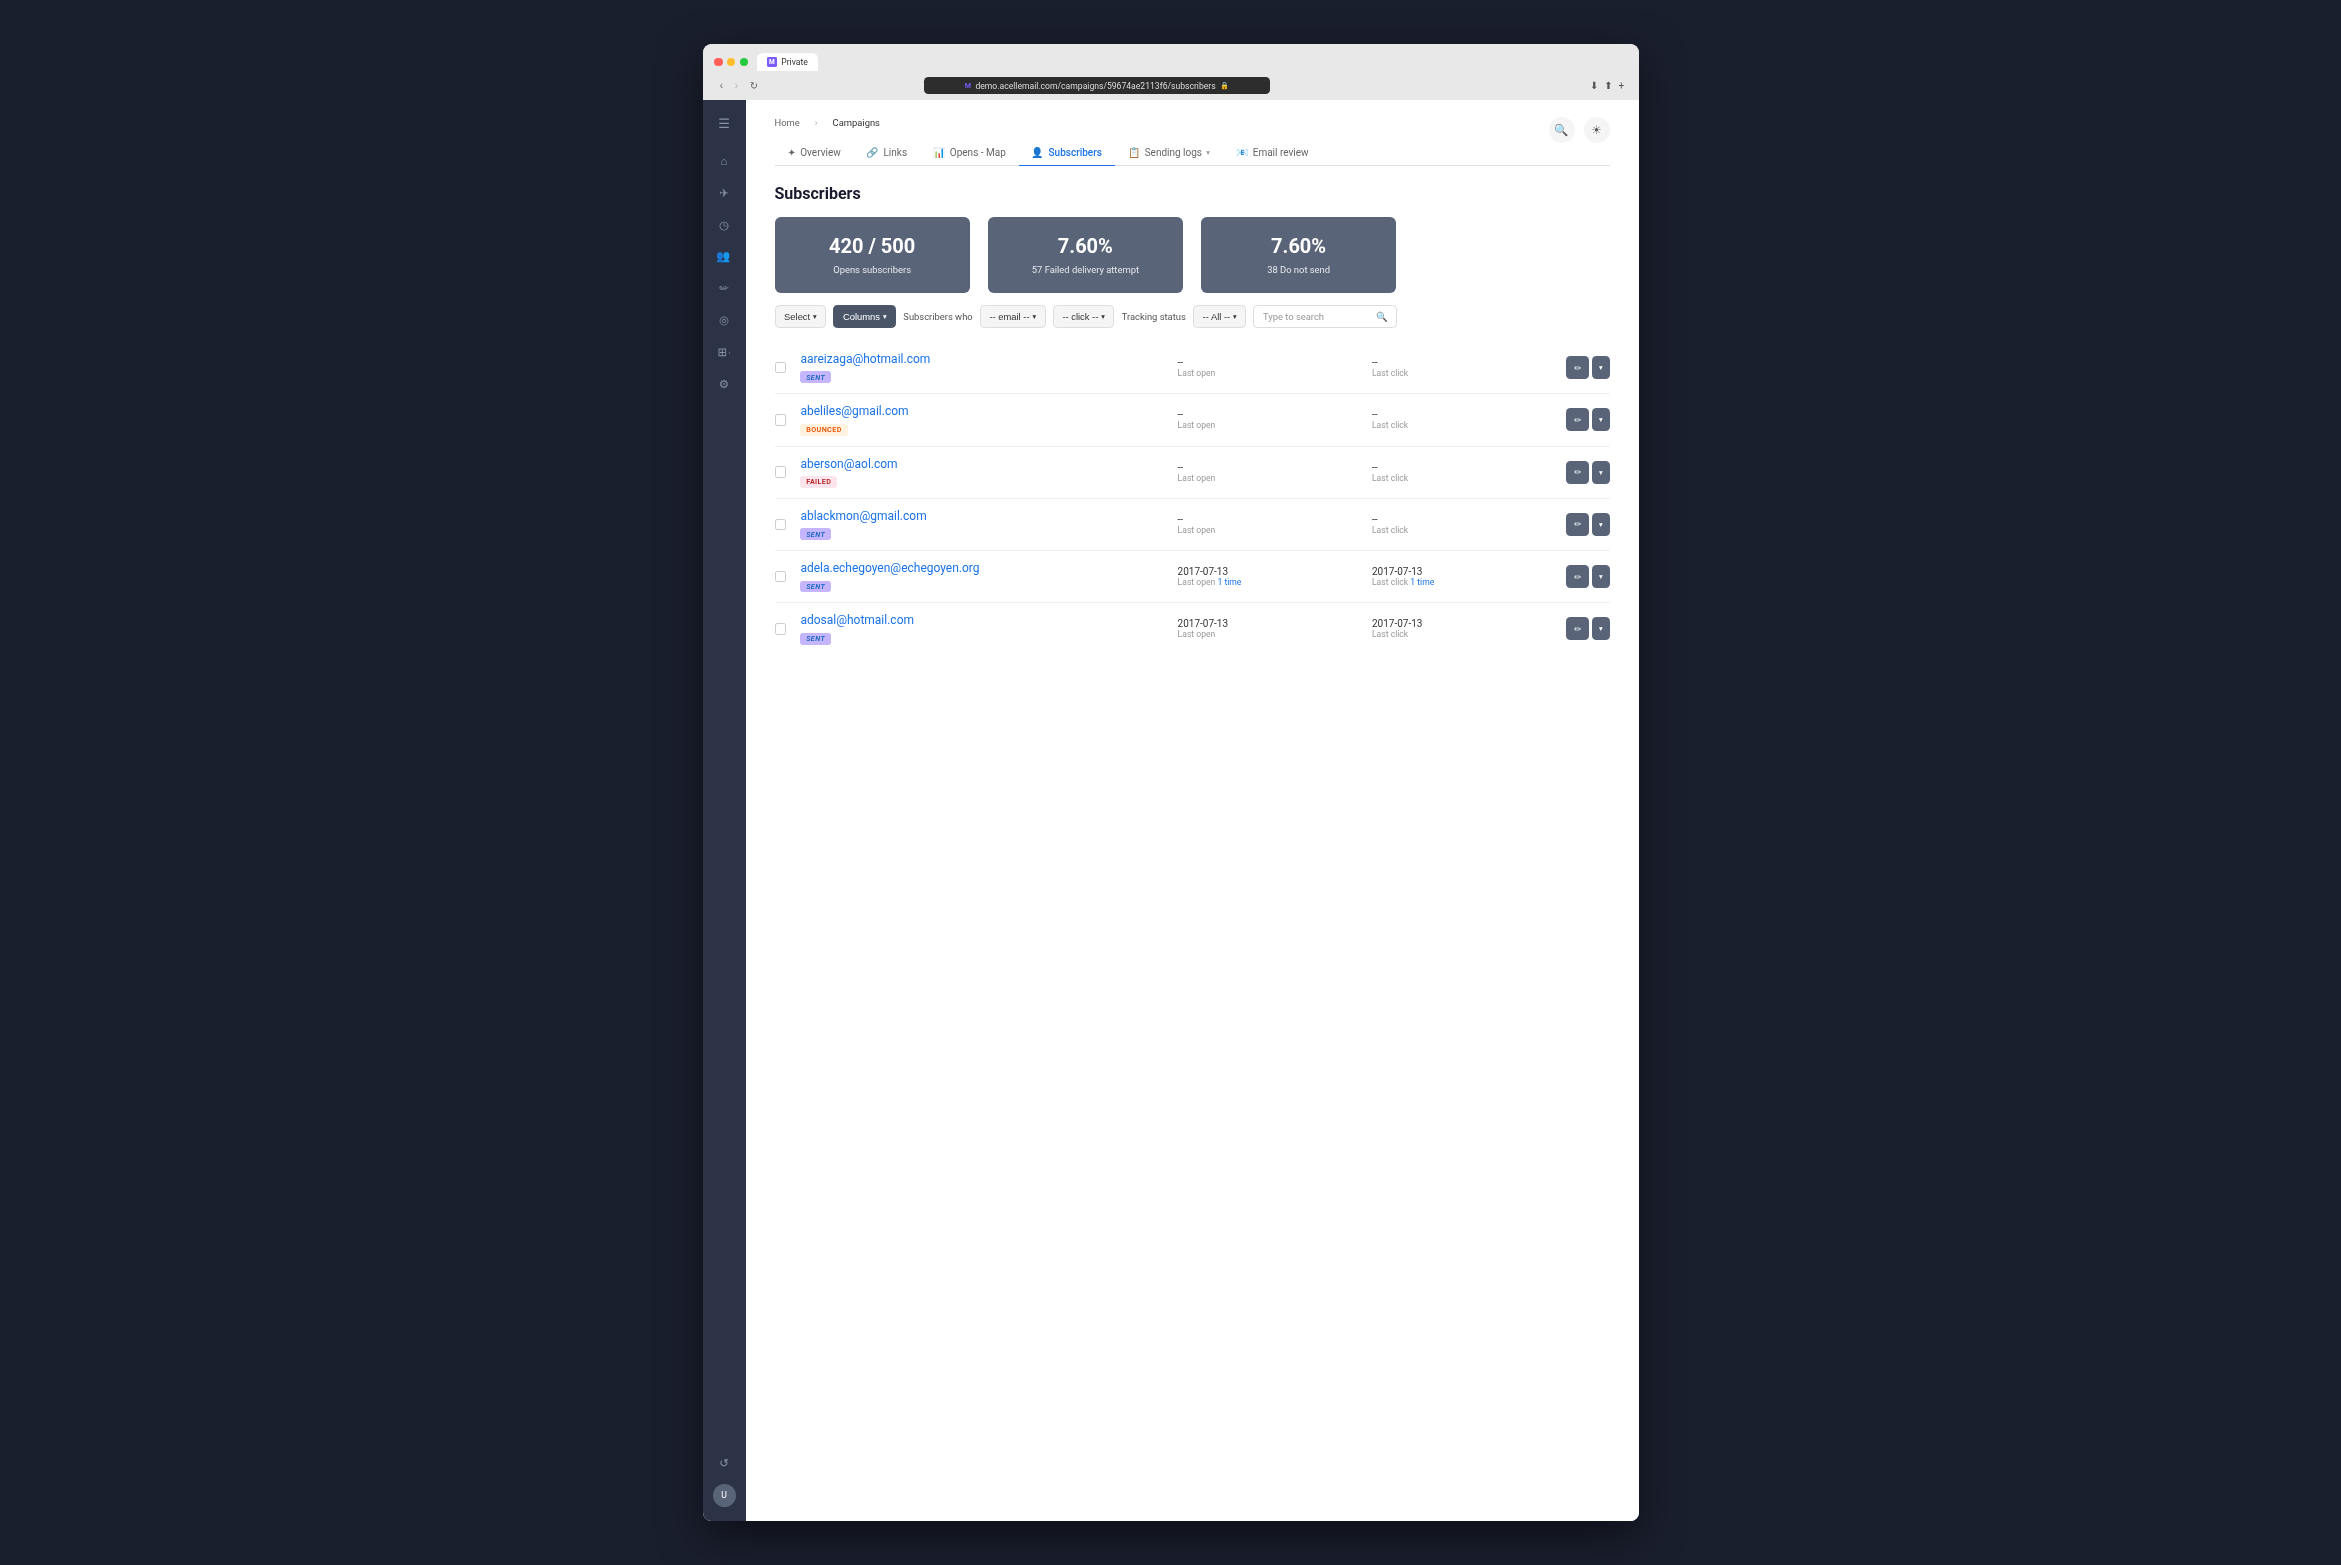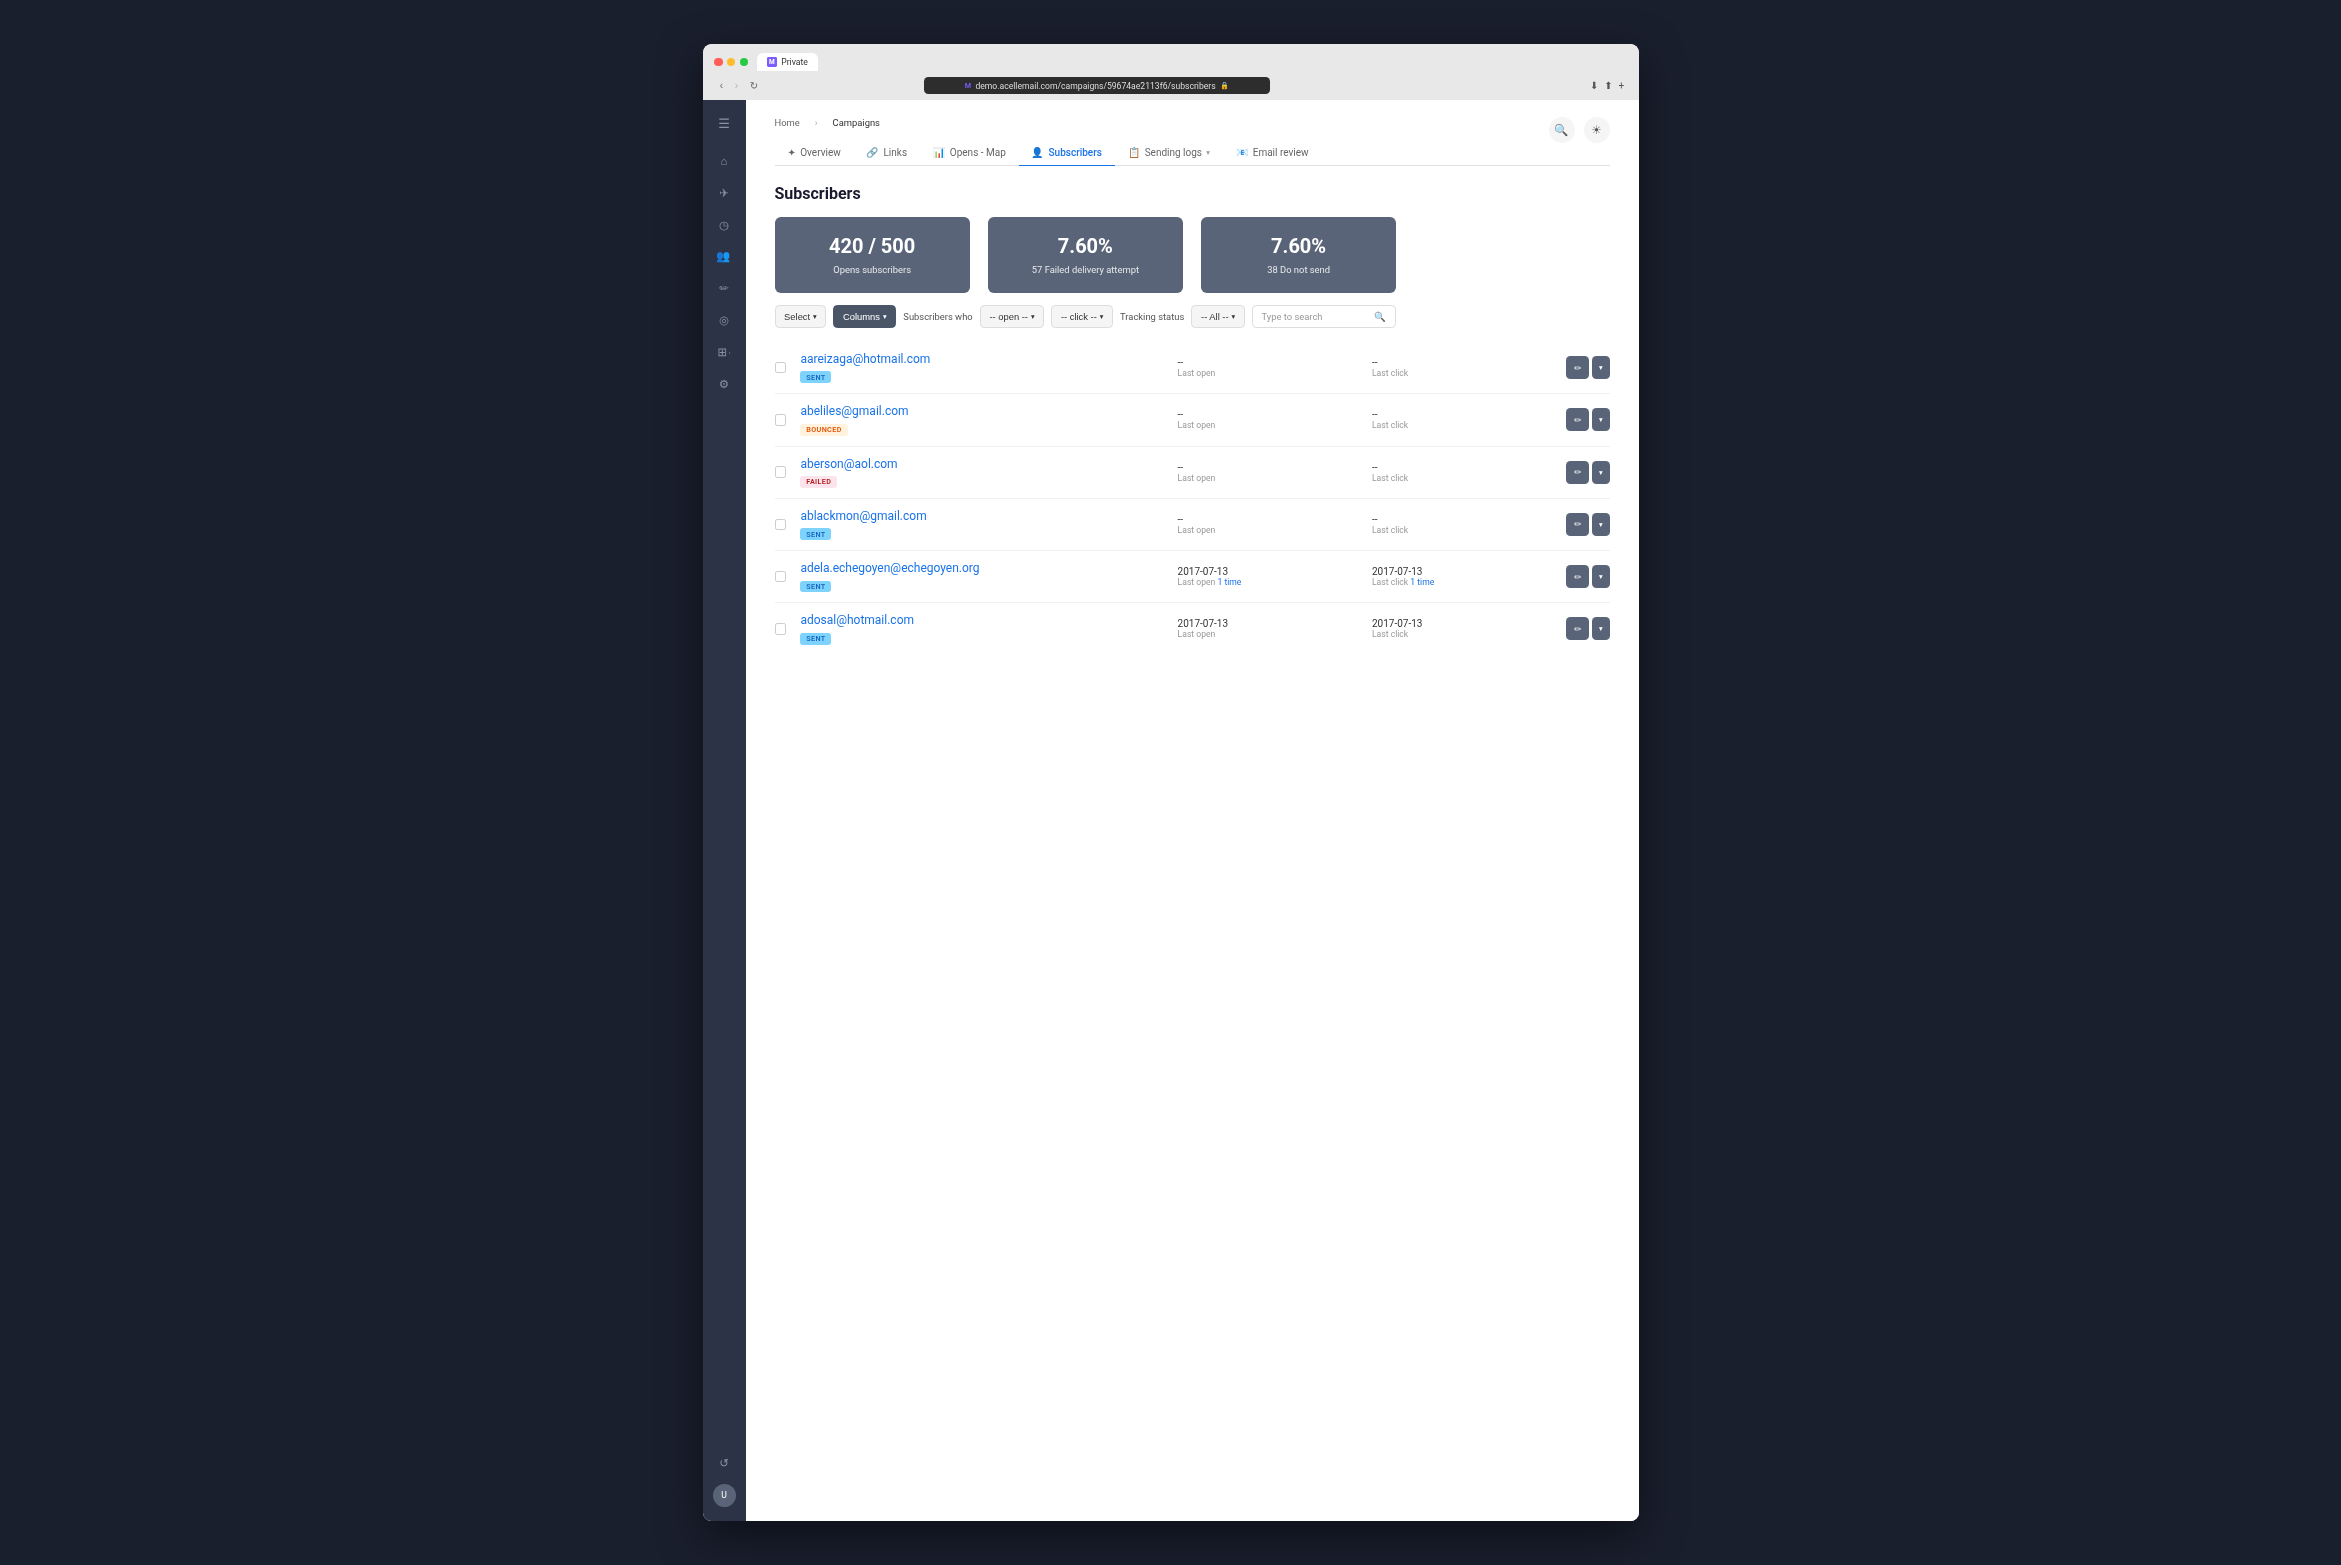--- a/index.html
+++ b/index.html
@@ -341,21 +341,21 @@
     }
     .tag {
       display: inline-block;
       padding: 1.4px 5.8px;
       border-radius: 2.9px;
       font-size: 7.2px;
       font-weight: 600;
       letter-spacing: 0.4px;
       text-transform: uppercase;
     }
-    .tag.sent { background: #7dd3fc; color: #1565c0; }
+    .tag.sent { background: #c4b5fd; color: #1565c0; font-style: italic; }
     .tag.bounced { background: #fff3e0; color: #e65100; }
     .tag.failed { background: #fce4ec; color: #b71c1c; }
     .col-open, .col-click {
       flex: 1;
       text-align: left;
     }
     .col-open .main-val, .col-click .main-val {
       font-size: 10px;
       color: #333;
     }
@@ -530,21 +530,21 @@
           <button class="filter-btn">
             <span>Select</span>
             <span style="font-size:7.2px;">▾</span>
           </button>
           <button class="filter-btn dark">
             <span>Columns</span>
             <span style="font-size:7.2px;">▾</span>
           </button>
           <span class="filter-label">Subscribers who</span>
           <button class="filter-select">
-            <span>-- open --</span>
+            <span>-- email --</span>
             <span style="font-size:7.2px;">▾</span>
           </button>
           <button class="filter-select">
             <span>-- click --</span>
             <span style="font-size:7.2px;">▾</span>
           </button>
           <span class="filter-label">Tracking status</span>
           <button class="filter-select">
             <span>-- All --</span>
             <span style="font-size:7.2px;">▾</span>

